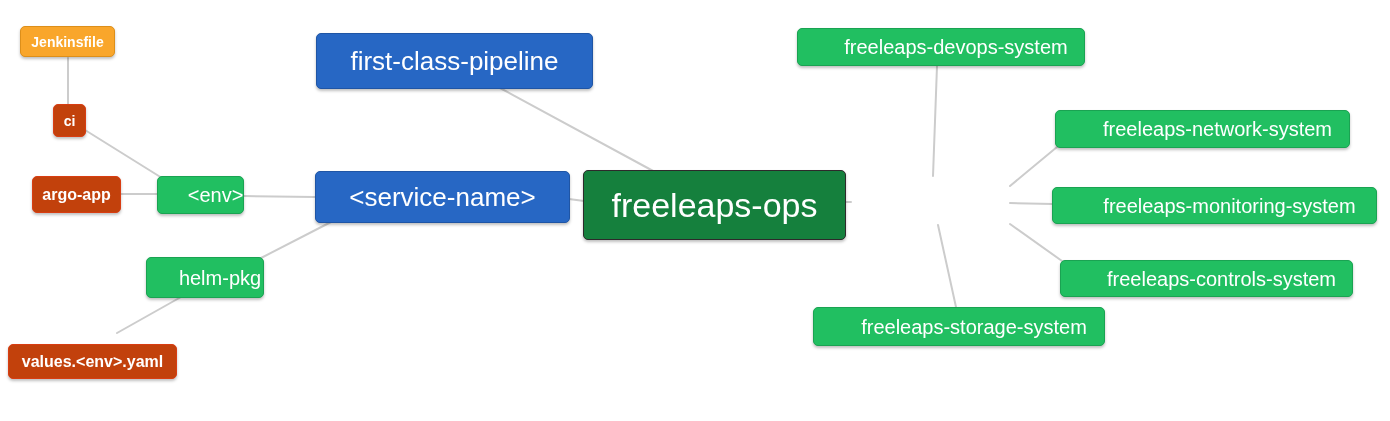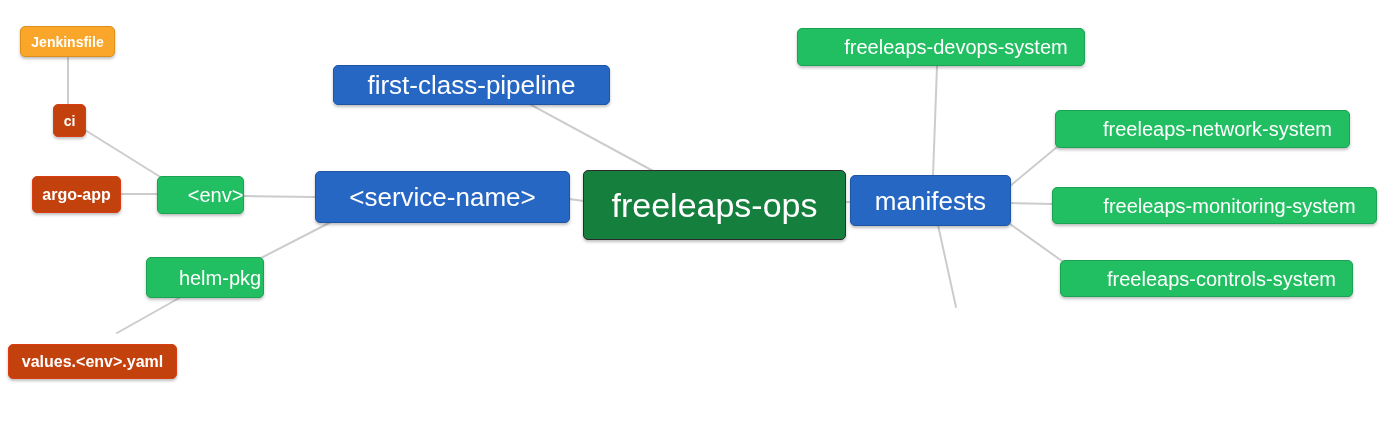--- a/index.html
+++ b/index.html
@@ -46,21 +46,21 @@
   .s-sm { font-size: 16px; font-weight: bold; }
   .s-xs { font-size: 14px; font-weight: bold; }
 
   
   #n-jenkinsfile { left: 20px;   top: 26px;  width: 95px;  height: 31px; }
   #n-ci          { left: 53px;   top: 104px; width: 33px;  height: 33px; }
   #n-argo-app    { left: 32px;   top: 176px; width: 89px;  height: 37px; }
   #n-env         { left: 157px;  top: 176px; width: 87px;  height: 38px; }
   #n-helm-pkg    { left: 146px;  top: 257px; width: 118px; height: 41px; }
   #n-values      { left: 8px;    top: 344px; width: 169px; height: 35px; }
-  #n-pipeline    { left: 333px;  top: 33px;  width: 277px; height: 40px; margin-top: 32px; }
+  #n-pipeline    { left: 316px;  top: 33px;  width: 277px; height: 56px; }
   #n-service     { left: 315px;  top: 171px; width: 255px; height: 52px; }
   #n-ops         { left: 583px;  top: 170px; width: 263px; height: 70px; }
   #n-manifests   { left: 850px;  top: 175px; width: 161px; height: 51px; }
   #n-devops      { left: 797px;  top: 28px;  width: 288px; height: 38px; }
   #n-network     { left: 1055px; top: 110px; width: 295px; height: 38px; }
   #n-monitoring  { left: 1052px; top: 187px; width: 325px; height: 37px; }
   #n-controls    { left: 1060px; top: 260px; width: 293px; height: 37px; }
   #n-storage     { left: 813px;  top: 307px; width: 292px; height: 39px; }
 </style>
 </head>
@@ -87,19 +87,19 @@
 
   <div class="node c-orange s-xs" id="n-jenkinsfile">Jenkinsfile</div>
   <div class="node c-red    s-xs" id="n-ci">ci</div>
   <div class="node c-red    s-sm" id="n-argo-app">argo-app</div>
   <div class="node c-green  s-md" id="n-env">&lt;env&gt;</div>
   <div class="node c-green  s-md" id="n-helm-pkg">helm-pkg</div>
   <div class="node c-red    s-sm" id="n-values">values.&lt;env&gt;.yaml</div>
   <div class="node c-blue   s-lg" id="n-pipeline">first-class-pipeline</div>
   <div class="node c-blue   s-lg" id="n-service">&lt;service-name&gt;</div>
   <div class="node c-dark   s-xl" id="n-ops">freeleaps-ops</div>
-  <div class="node c-blue   s-lg" id="n-manifests">manifests</div>
   <div class="node c-green  s-md" id="n-devops">freeleaps-devops-system</div>
   <div class="node c-green  s-md" id="n-network">freeleaps-network-system</div>
   <div class="node c-green  s-md" id="n-monitoring">freeleaps-monitoring-system</div>
   <div class="node c-green  s-md" id="n-controls">freeleaps-controls-system</div>
+  <div class="node c-green  s-md" id="n-storage">freeleaps-storage-system</div>
 
 </div>
 
 </body></html>

